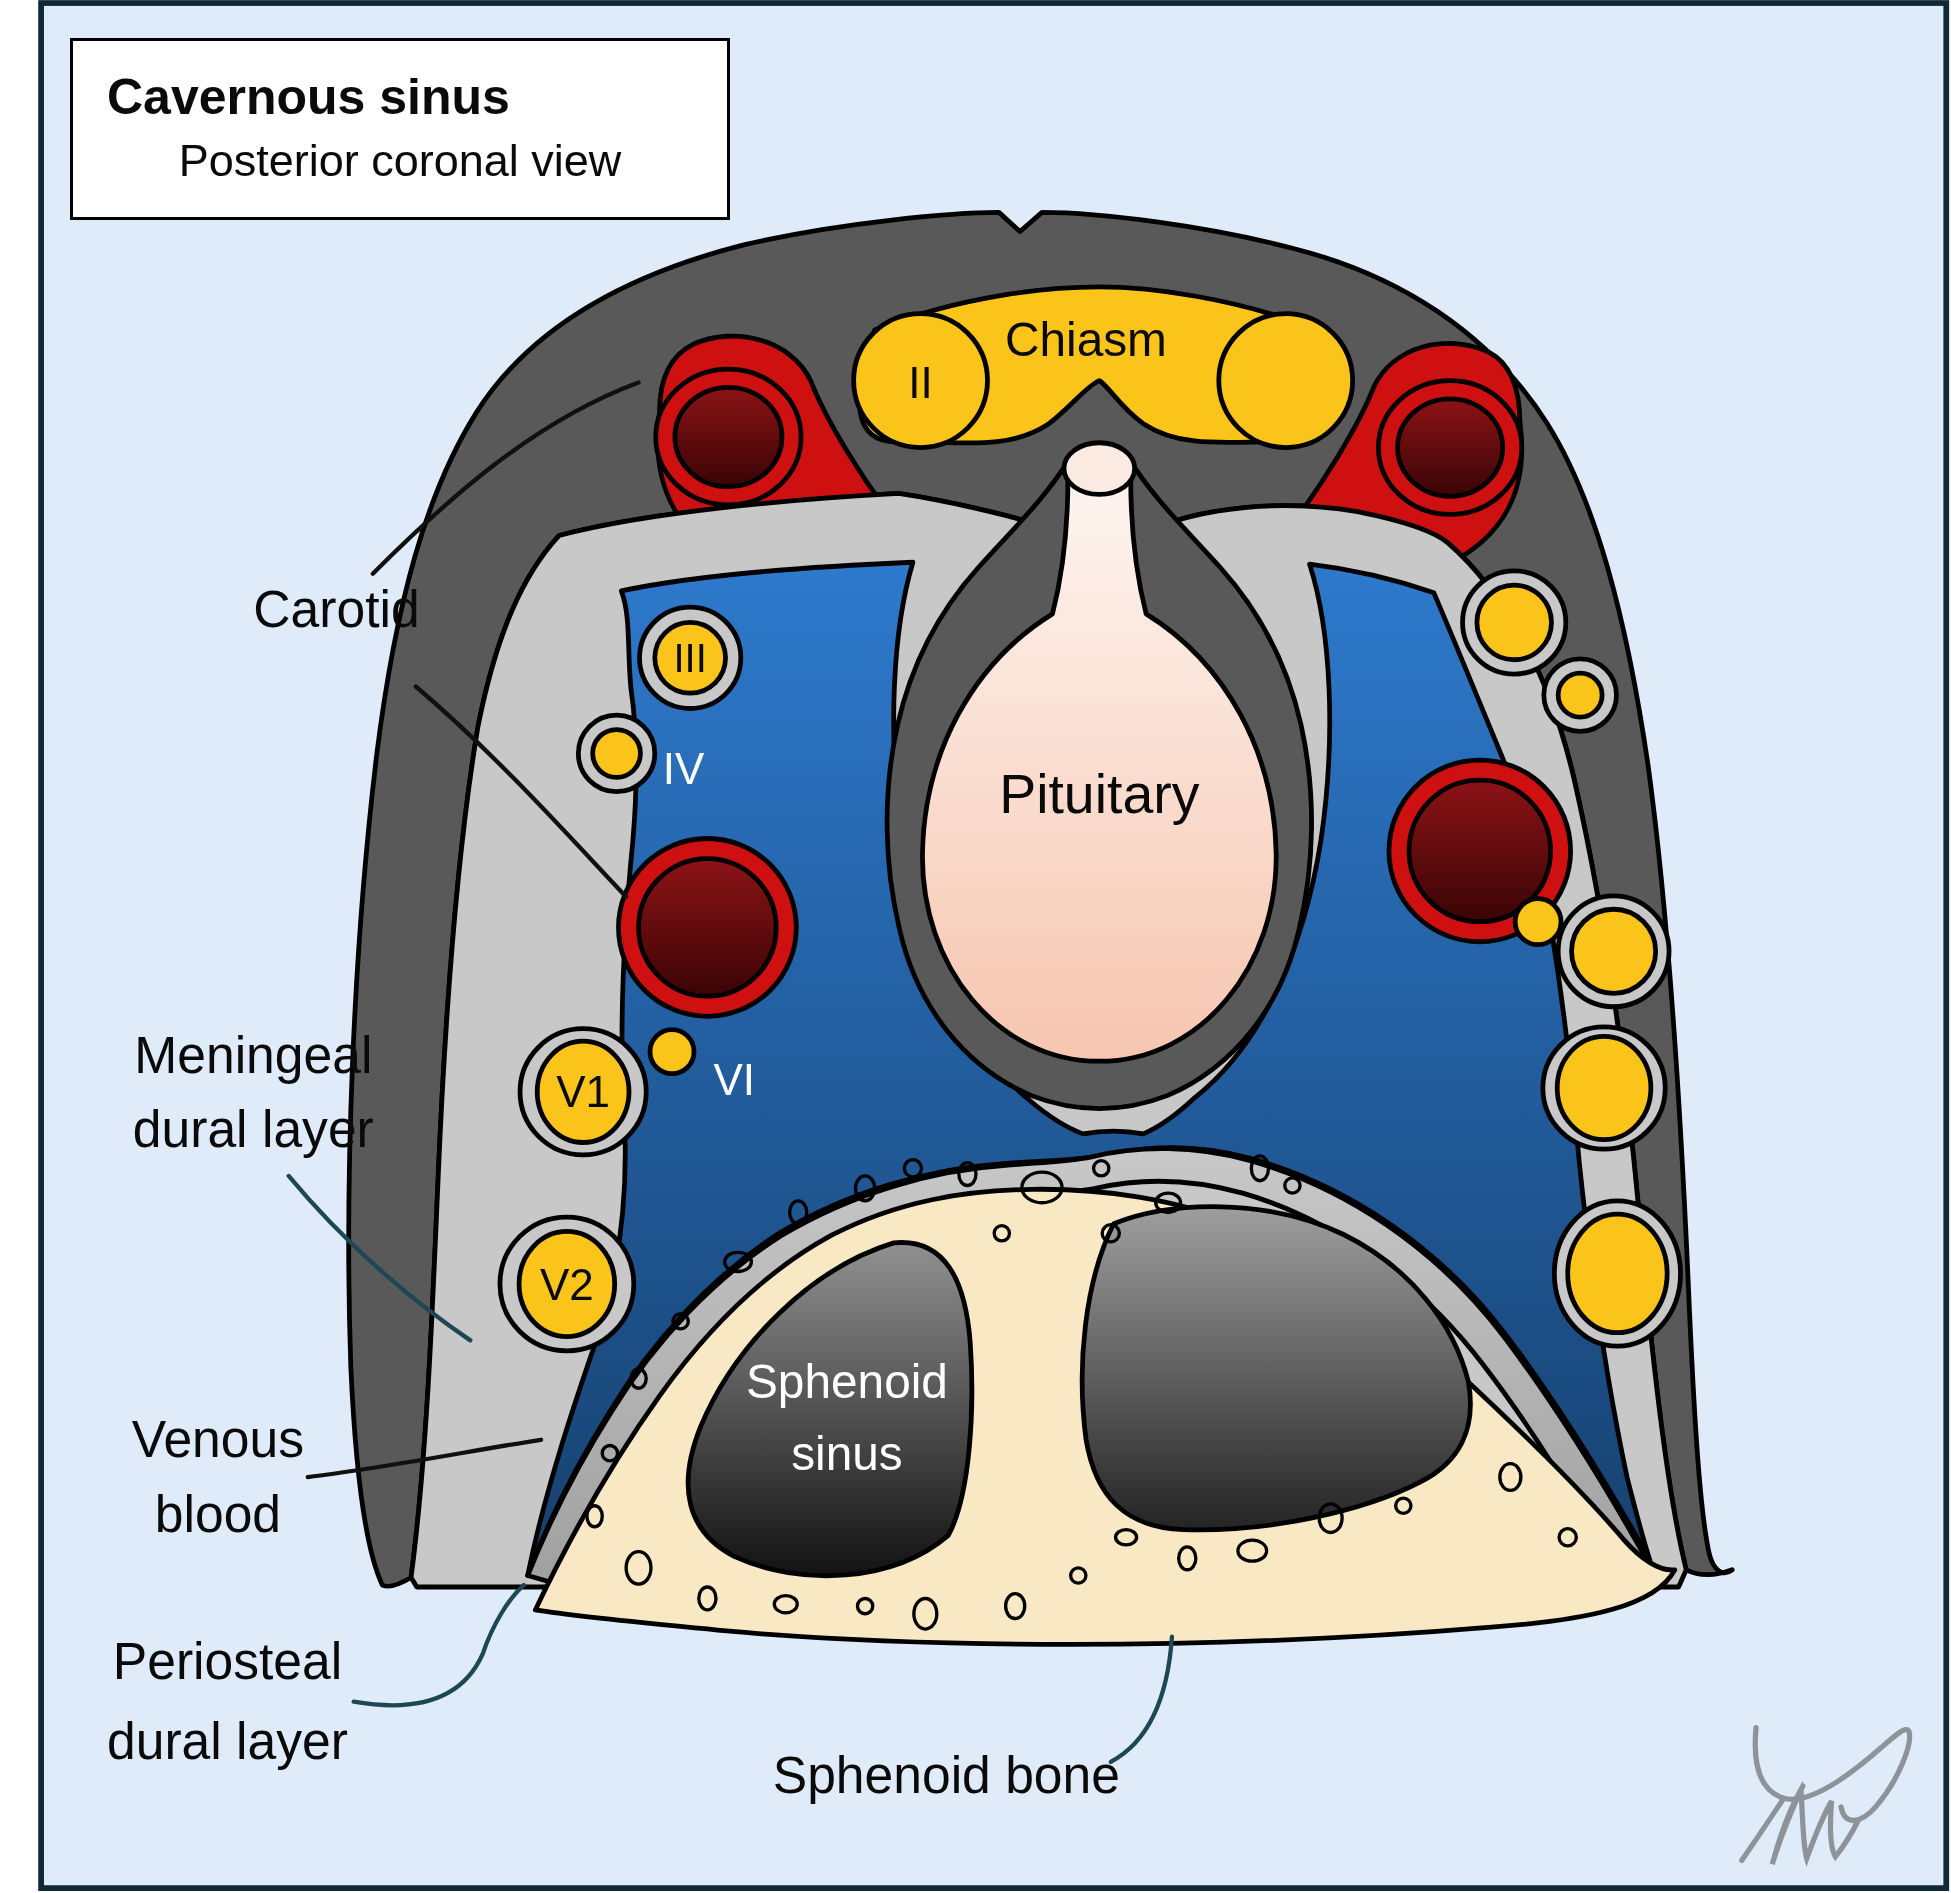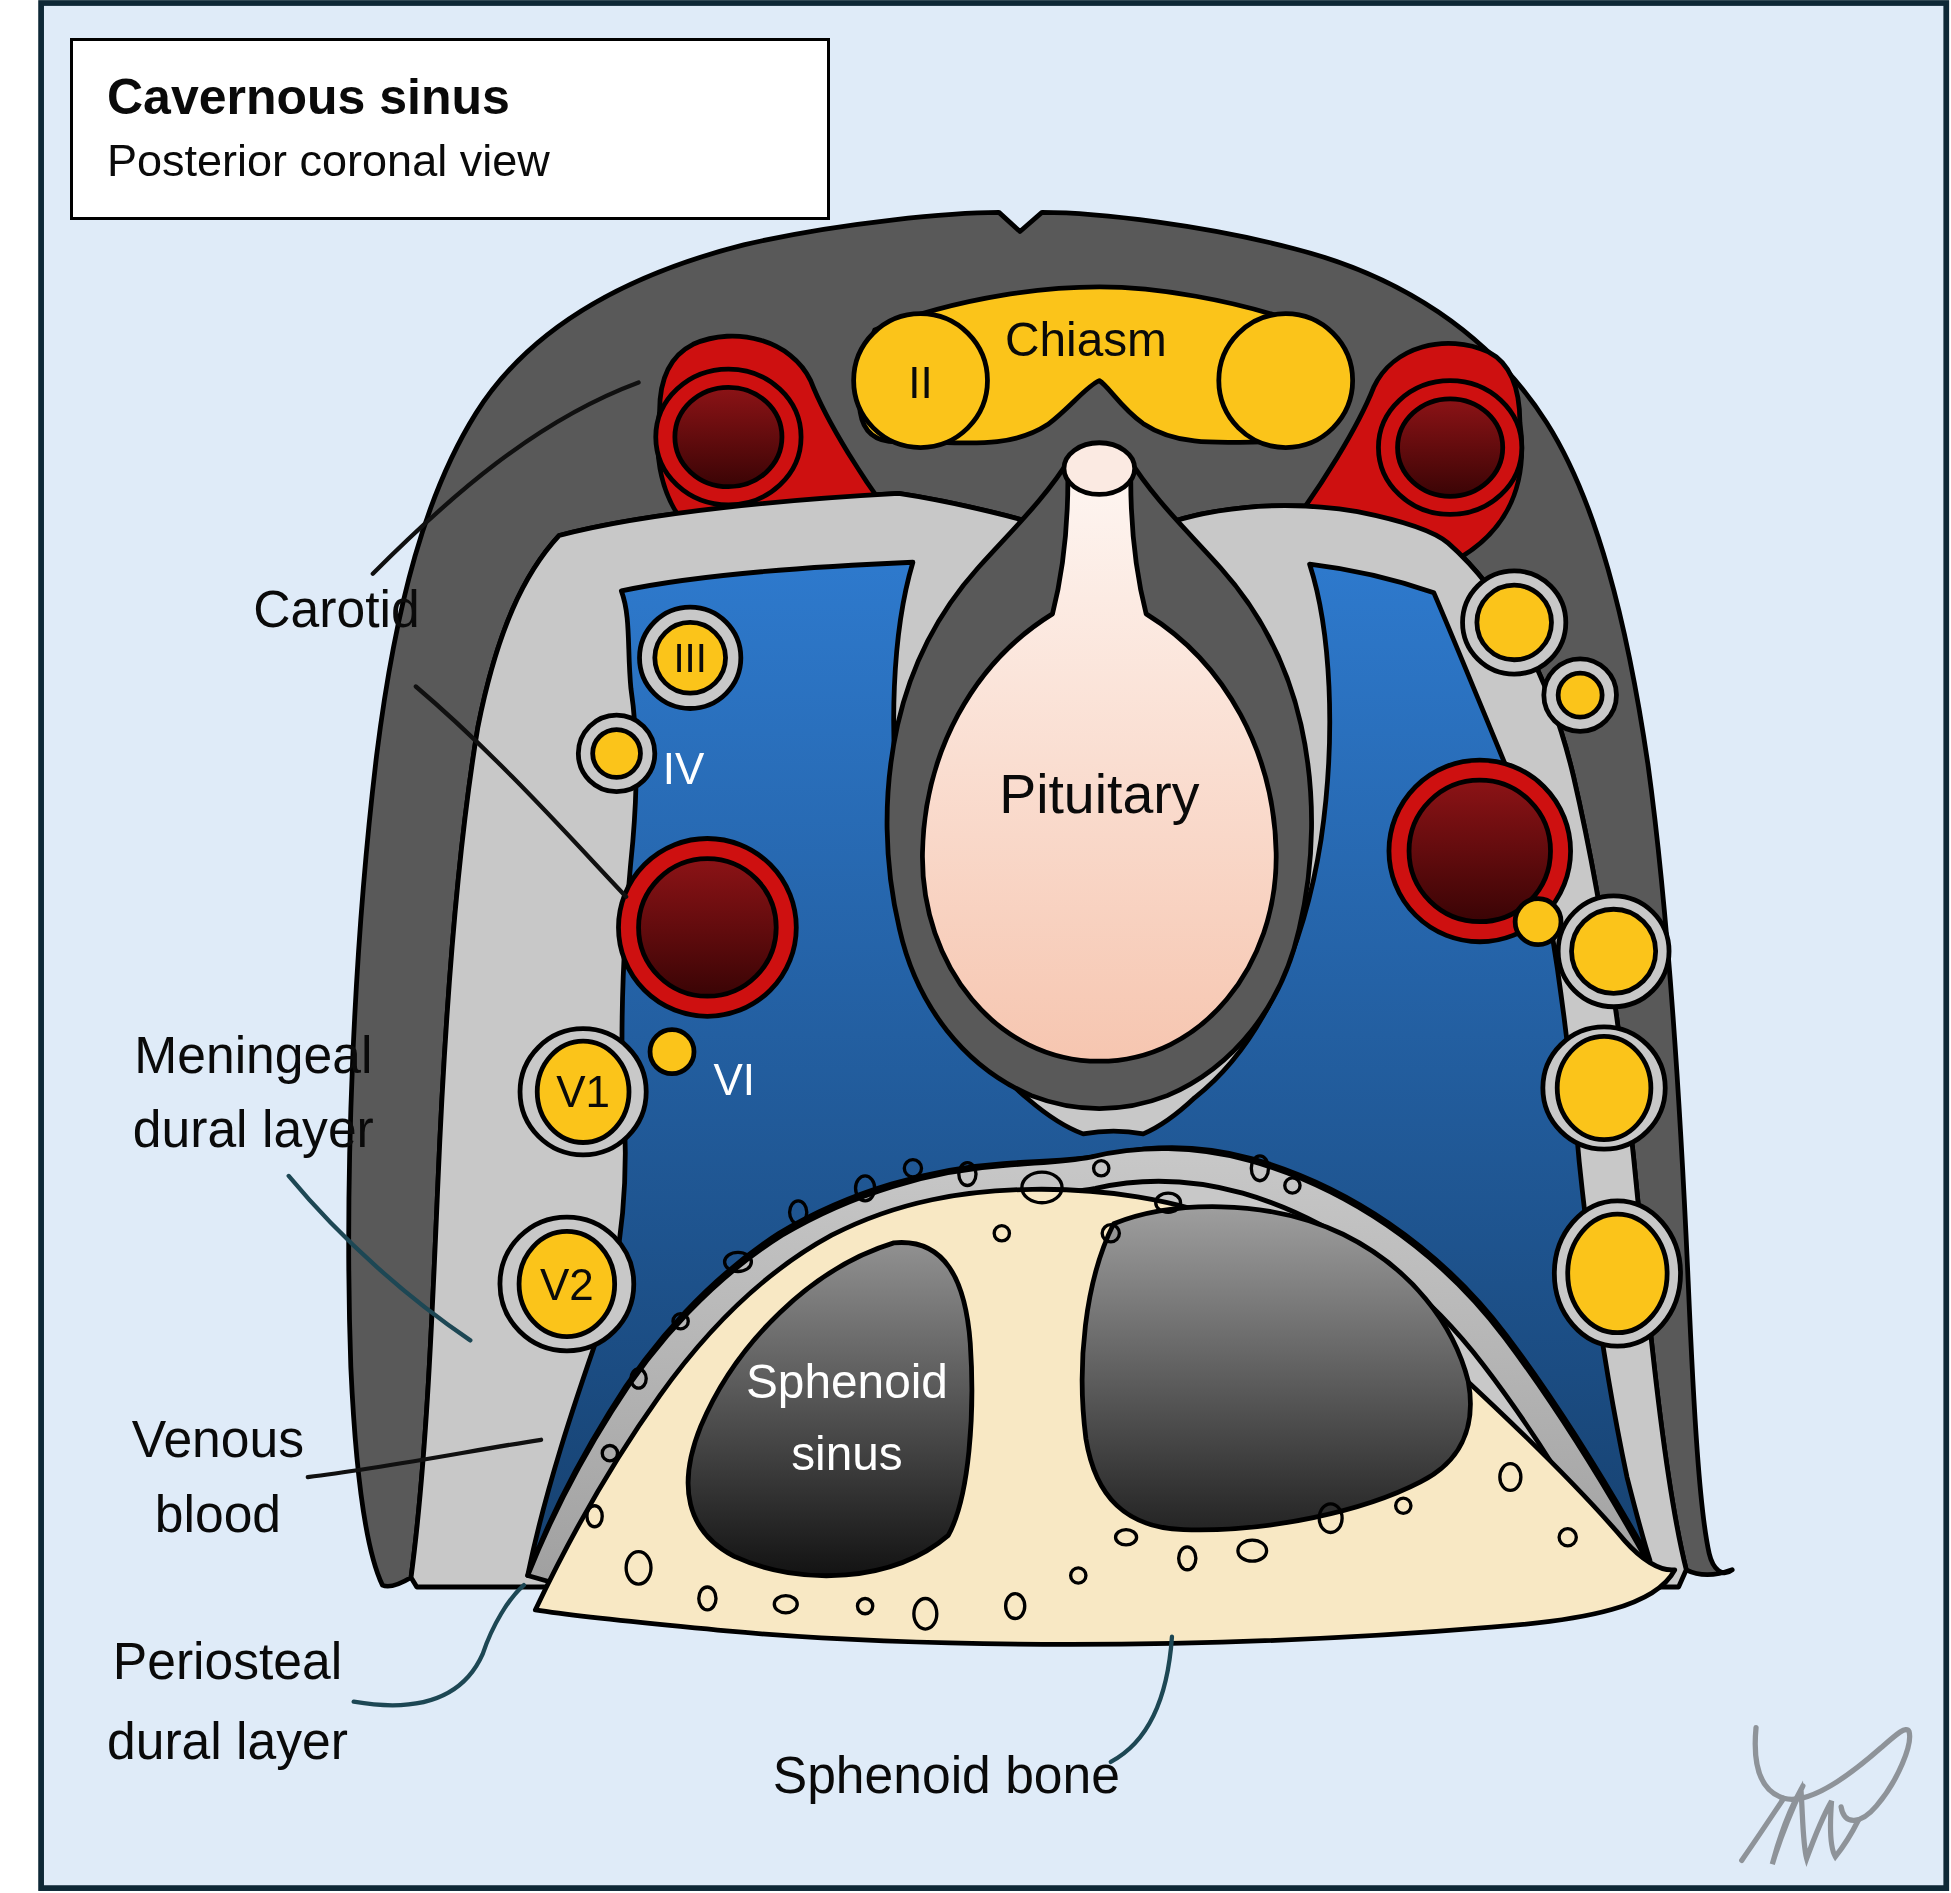--- a/index.html
+++ b/index.html
@@ -24,25 +24,25 @@
   .ptr-black{fill:none;stroke:var(--pointer-black);stroke-width:4.5;stroke-linecap:round;}
   .sig{fill:none;stroke:var(--signature-grey);stroke-width:5.5;stroke-linecap:round;}
   text{fill:var(--label-text);}
   .t-label{font-size:54px;}
   .t-struct{font-size:50px;}
   .t-pit{font-size:58px;}
   .t-nerve{font-size:46px;}
   .t-nerve-sm{font-size:42px;}
   .t-white{fill:var(--white-text);}
   .anchor-mid{text-anchor:middle;}
-  .titlebox{position:absolute;left:70px;top:38px;width:760px;box-sizing:border-box;
+  .titlebox{position:absolute;left:70px;top:38px;width:660px;box-sizing:border-box;
             background:var(--title-box-bg);border:3.8px solid var(--outline);
             padding:25px 34px 29px 34px;}
   .titlebox h1{margin:0;font-size:50px;line-height:1.25;font-weight:bold;color:var(--label-text);}
-  .titlebox p{margin:5.7px 0 0 0;font-size:45px;line-height:1.2;font-weight:normal;color:var(--label-text);}
+  .titlebox p{margin:5.7px 0 0 0;font-size:45px;line-height:1.2;font-weight:normal;color:var(--label-text);text-align:center;}
 </style>
 </head>
 <body>
 
 <div class="canvas">
 
 <svg width="1952" height="1894" viewBox="0 0 2042 1981">
   <defs>
     <linearGradient id="gradVenous" x1="0" y1="540" x2="0" y2="1660" gradientUnits="userSpaceOnUse">
       <stop offset="0" style="stop-color:var(--venous-blue-top)"></stop>

